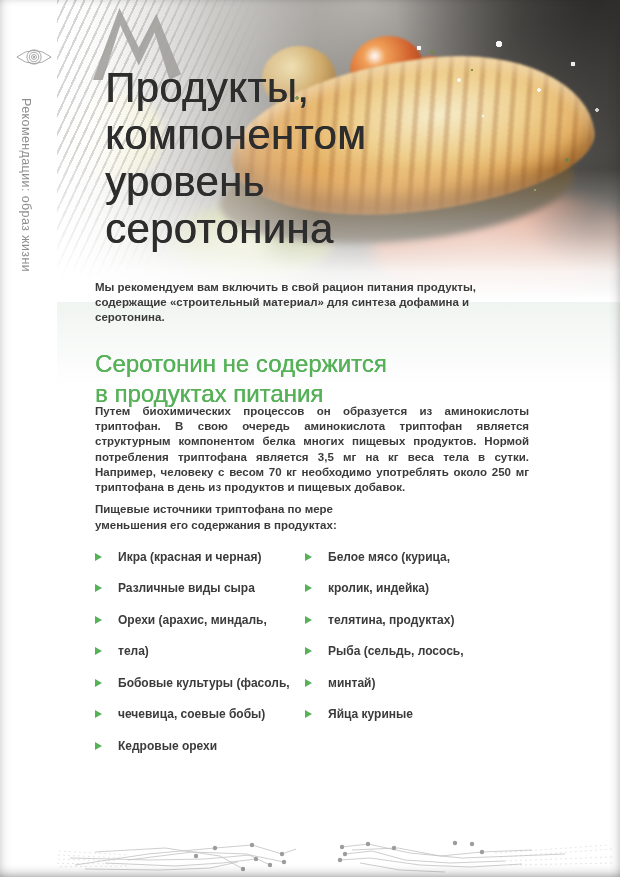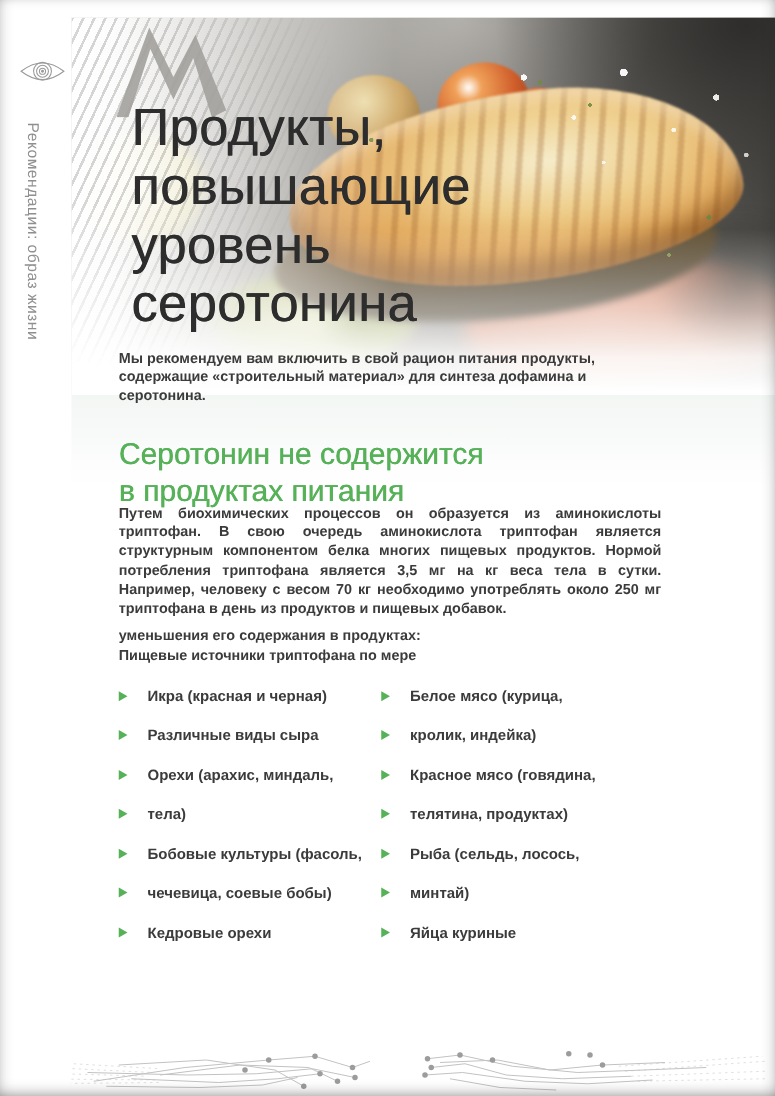--- a/index.html
+++ b/index.html
@@ -19,21 +19,21 @@
   
   .sidebar{position:absolute;left:0;top:0;width:57px;height:100%;background:#fff;z-index:20;}
   .eye{position:absolute;left:15px;top:42px;width:38px;height:30px;}
   .vlabel{
     position:absolute;left:19px;top:98px;height:270px;
     writing-mode:vertical-rl;
     font-size:12.5px;letter-spacing:.4px;color:var(--muted,#8f8f8f);white-space:nowrap;
   }
 
   
-  .hero{position:absolute;left:57px;top:14px;width:563px;height:302px;overflow:hidden;z-index:1;}
+  .hero{position:absolute;left:57px;top:0;width:563px;height:302px;overflow:hidden;z-index:1;}
   .hero>div{position:absolute;}
   .pan{inset:0;background:
       radial-gradient(ellipse 55% 75% at 96% 2%, #2e2d2b 0%, rgba(46,45,43,0) 65%),
       radial-gradient(ellipse 40% 55% at 55% 0%, rgba(232,230,226,.45), rgba(232,230,226,0) 70%),
       linear-gradient(100deg,#cfcdc8 0%,#a8a6a1 25%,#827f7a 55%,#5a5854 82%,#403f3c 100%);}
   .lemon{left:12px;top:92px;width:95px;height:90px;border-radius:50%;filter:blur(5px);opacity:.85;
       background:radial-gradient(circle at 45% 40%, #f2eec6 0%, #e4da90 55%, rgba(228,218,144,0) 100%);}
   .greens-bl{left:-10px;top:185px;width:150px;height:110px;border-radius:50%;filter:blur(9px);opacity:.5;
       background:radial-gradient(circle,#939c85 0%,rgba(147,156,133,0) 75%);}
   .zucchini{left:112px;top:203px;width:165px;height:78px;border-radius:50%;filter:blur(4px);opacity:.9;
@@ -144,41 +144,41 @@
     <div class="steak-under"></div>
     <div class="steak-top"></div>
     <div class="herbs"></div>
     <div class="sparkles"></div>
     <div class="fade-left"></div>
     <div class="fade-bottom"></div>
     <div class="stripes"></div>
     <div class="peak"></div>
     <h1 class="hero-title">
       <div>Продукты,</div>
-      <div>повышающие</div>
+      <div>компонентом</div>
       <div>уровень</div>
       <div>серотонина</div>
     </h1>
   </div>
 
   <div class="tint"></div>
 
   <div class="content">
     <p class="intro">Мы рекомендуем вам включить в свой рацион питания продукты, содержащие «строительный материал» для синтеза дофамина и серотонина.</p>
 
     <h2 class="section-heading">
       <div>Серотонин не содержится</div>
       <div>в продуктах питания</div>
     </h2>
 
     <p class="para1">Путем биохимических процессов он образуется из аминокислоты триптофан. В свою очередь аминокислота триптофан является структурным компонентом белка многих пищевых продуктов. Нормой потребления триптофана является 3,5 мг на кг веса тела в сутки. Например, человеку с весом 70 кг необходимо употреблять около 250 мг триптофана в день из продуктов и пищевых добавок.</p>
 
     <p class="para2">
+      <span style="display:block">Пищевые источники триптофана по мере</span>
       <span style="display:block">уменьшения его содержания в продуктах:</span>
-      <span style="display:block">Пищевые источники триптофана по мере</span>
     </p>
 
     <div class="lists">
       <div class="food-list left-col">
 
           <div class="food-item">
             <span class="tri"></span>
             <span class="item-text">Икра (красная и черная)</span>
           </div>
 
@@ -217,24 +217,20 @@
           <div class="food-item">
             <span class="tri"></span>
             <span class="item-text">Белое мясо (курица,</span>
           </div>
 
           <div class="food-item">
             <span class="tri"></span>
             <span class="item-text">кролик, индейка)</span>
           </div>
 
-          <div class="food-item">
-            <span class="tri"></span>
-            <span class="item-text">Красное мясо (говядина,</span>
-          </div>
 
           <div class="food-item">
             <span class="tri"></span>
             <span class="item-text">телятина, продуктах)</span>
           </div>
 
           <div class="food-item">
             <span class="tri"></span>
             <span class="item-text">Рыба (сельдь, лосось,</span>
           </div>

